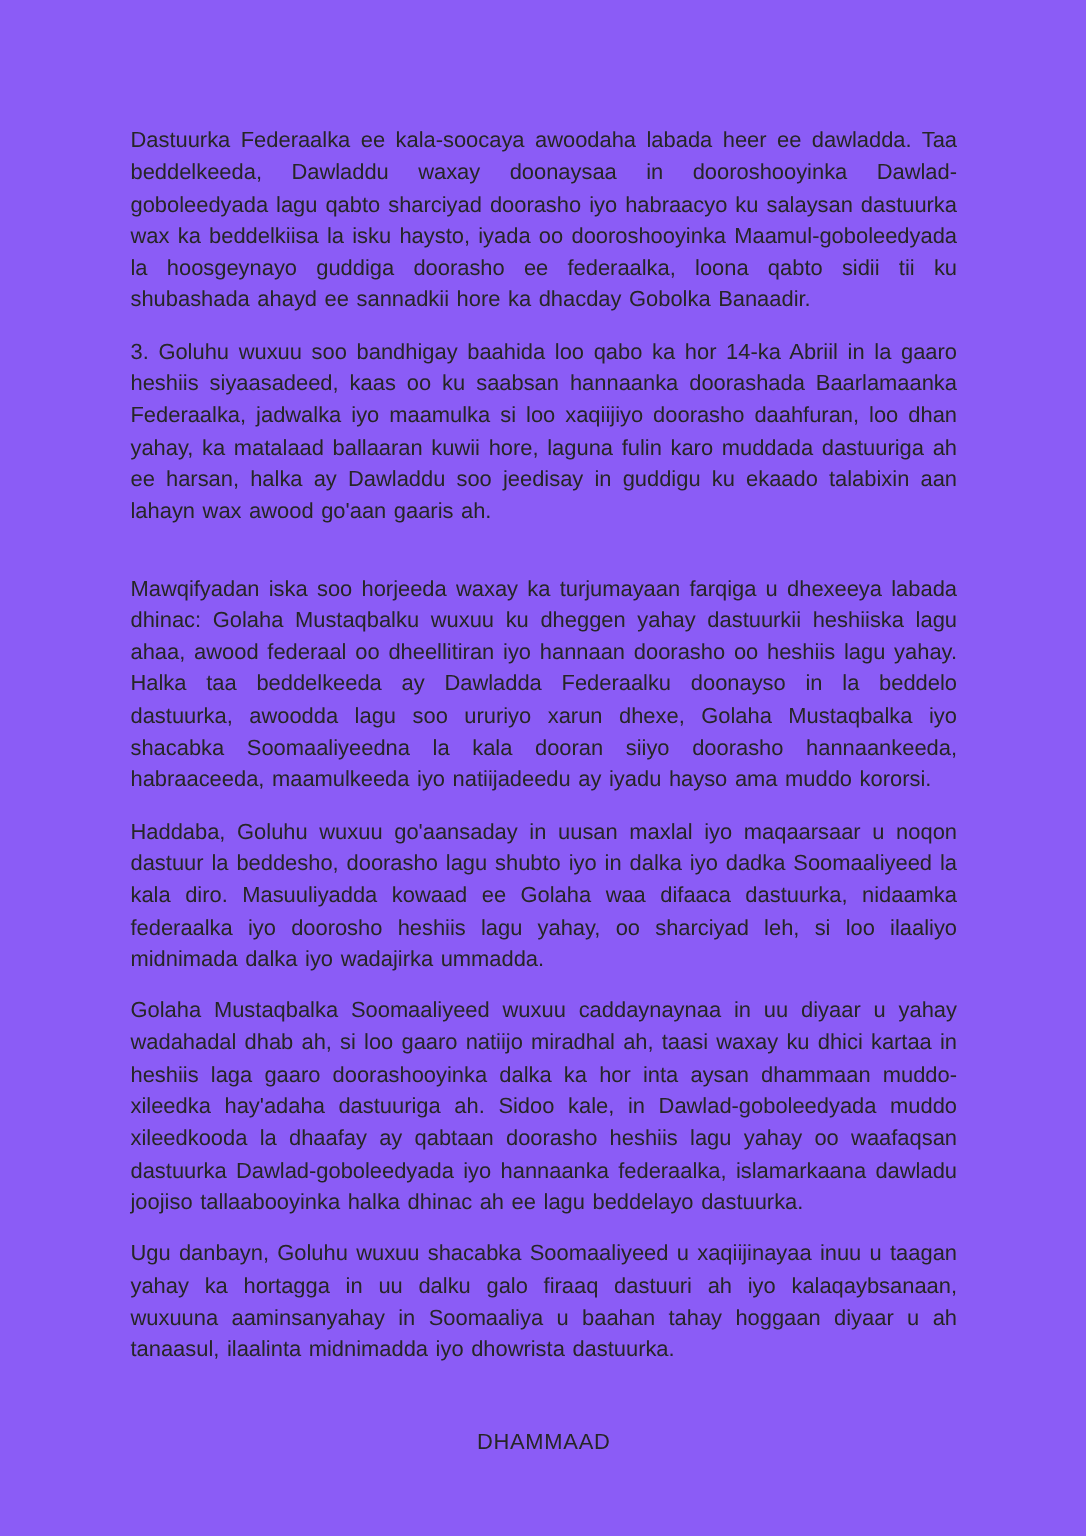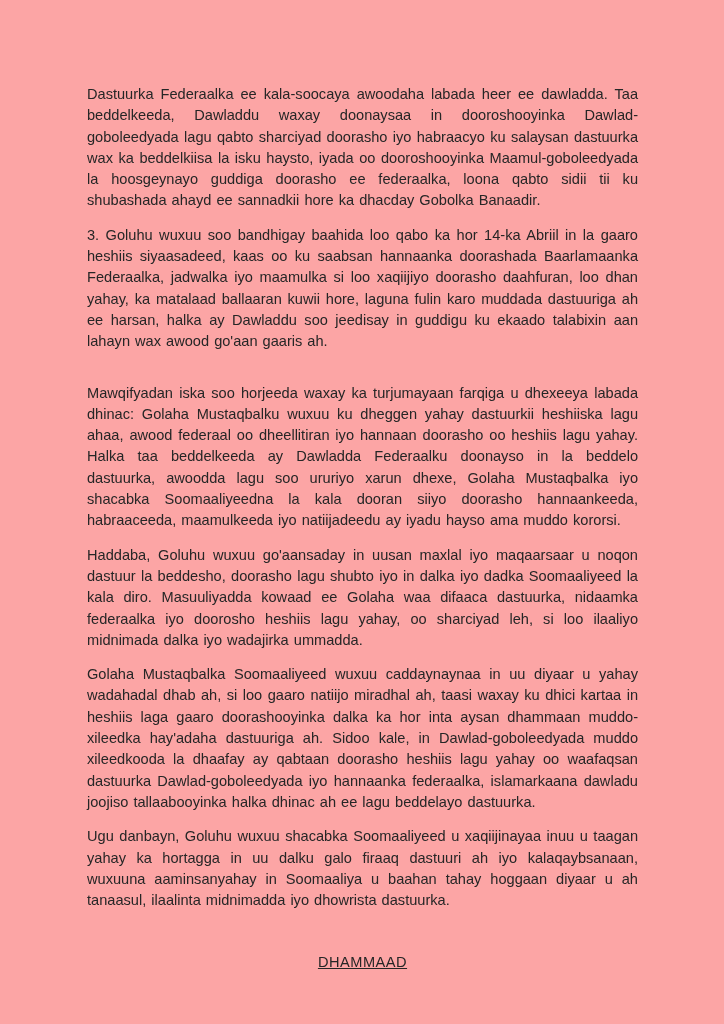--- a/index.html
+++ b/index.html
@@ -4,21 +4,21 @@
 <style>
   html, body {
     margin: 0;
     padding: 0;
     background: #ffffff;
   }
   .page {
     position: relative;
     width: 724px;
     height: 1024px;
-    background: #fca5a5;
+    background: #8b5cf6;
     box-sizing: border-box;
     padding: 84px 86px 0 87px;
     font-family: "Liberation Sans", "DejaVu Sans", sans-serif;
     color: #262626;
     overflow: hidden;
   }
   .para {
     font-size: 14.6px;
     line-height: 21.3px;
     text-align: justify;
@@ -27,21 +27,20 @@
   }
   .extra-gap {
     margin-top: 30px;
   }
   .closing {
     margin-top: 41px;
     font-size: 14.6px;
     line-height: 21.3px;
     text-align: center;
     letter-spacing: 0.5px;
-    text-decoration: underline;
   }
 </style>
 </head>
 <body>
 
 <div class="page">
   <p class="para">Dastuurka Federaalka ee kala-soocaya awoodaha labada heer ee dawladda. Taa beddelkeeda, Dawladdu waxay doonaysaa in dooroshooyinka Dawlad-goboleedyada lagu qabto sharciyad doorasho iyo habraacyo ku salaysan dastuurka wax ka beddelkiisa la isku haysto, iyada oo dooroshooyinka Maamul-goboleedyada la hoosgeynayo guddiga doorasho ee federaalka, loona qabto sidii tii ku shubashada ahayd ee sannadkii hore ka dhacday Gobolka Banaadir.</p>
   <p class="para">3. Goluhu wuxuu soo bandhigay baahida loo qabo ka hor 14-ka Abriil in la gaaro heshiis siyaasadeed, kaas oo ku saabsan hannaanka doorashada Baarlamaanka Federaalka, jadwalka iyo maamulka si loo xaqiijiyo doorasho daahfuran, loo dhan yahay, ka matalaad ballaaran kuwii hore, laguna fulin karo muddada dastuuriga ah ee harsan, halka ay Dawladdu soo jeedisay in guddigu ku ekaado talabixin aan lahayn wax awood go'aan gaaris ah.</p>
   <p class="para extra-gap">Mawqifyadan iska soo horjeeda waxay ka turjumayaan farqiga u dhexeeya labada dhinac: Golaha Mustaqbalku wuxuu ku dheggen yahay dastuurkii heshiiska lagu ahaa, awood federaal oo dheellitiran iyo hannaan doorasho oo heshiis lagu yahay. Halka taa beddelkeeda ay Dawladda Federaalku doonayso in la beddelo dastuurka, awoodda lagu soo ururiyo xarun dhexe, Golaha Mustaqbalka iyo shacabka Soomaaliyeedna la kala dooran siiyo doorasho hannaankeeda, habraaceeda, maamulkeeda iyo natiijadeedu ay iyadu hayso ama muddo kororsi.</p>
   <p class="para">Haddaba, Goluhu wuxuu go'aansaday in uusan maxlal iyo maqaarsaar u noqon dastuur la beddesho, doorasho lagu shubto iyo in dalka iyo dadka Soomaaliyeed la kala diro. Masuuliyadda kowaad ee Golaha waa difaaca dastuurka, nidaamka federaalka iyo doorosho heshiis lagu yahay, oo sharciyad leh, si loo ilaaliyo midnimada dalka iyo wadajirka ummadda.</p>

